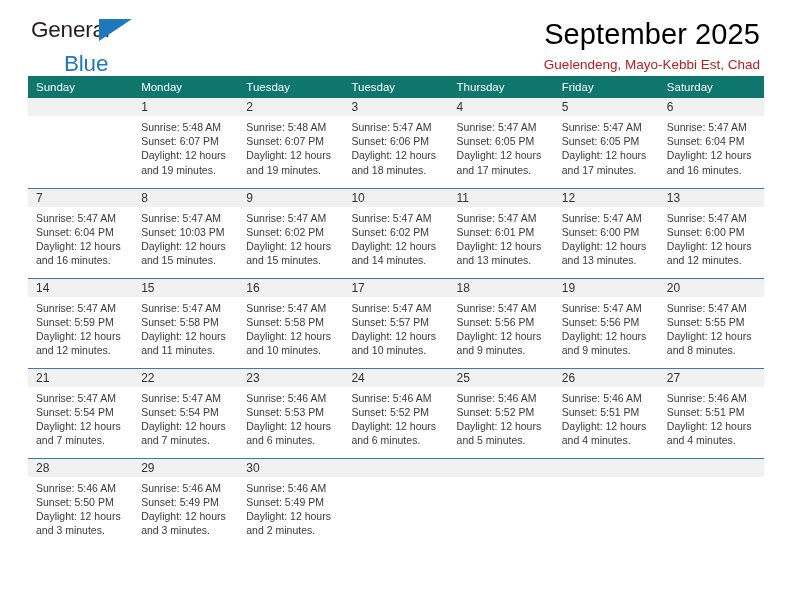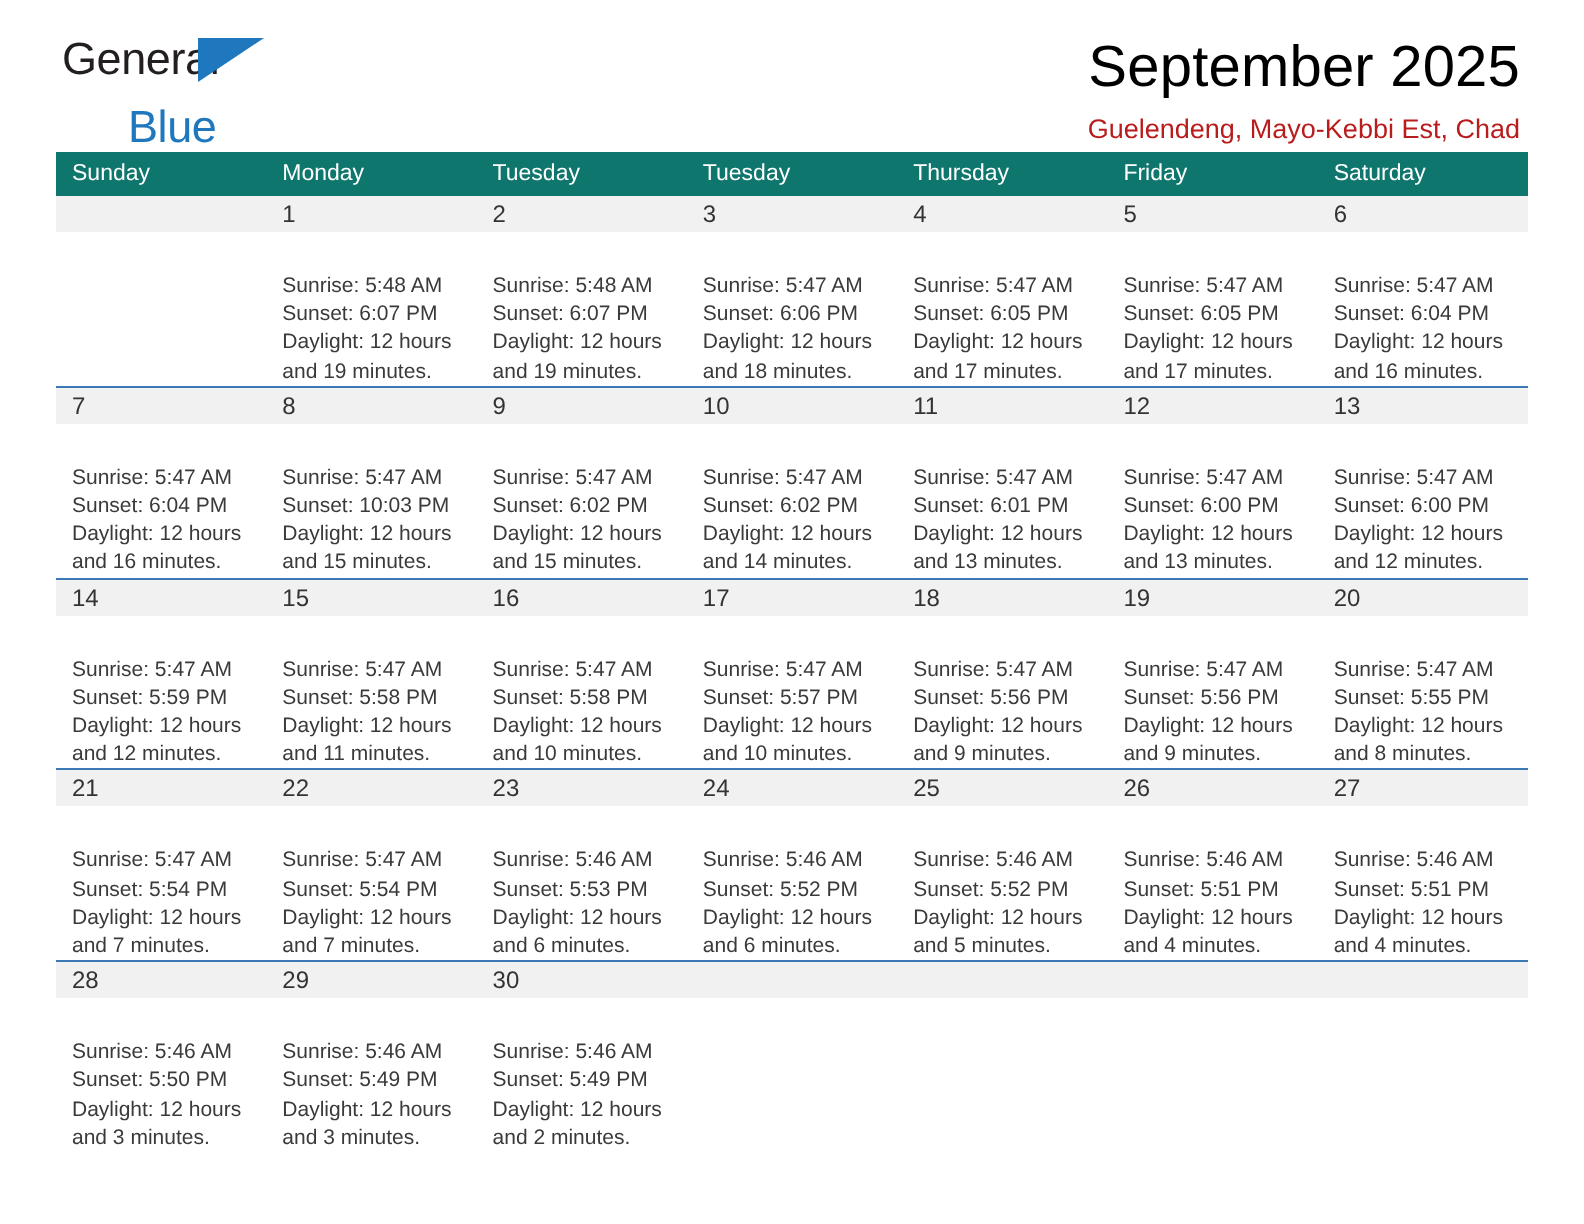--- a/index.html
+++ b/index.html
@@ -107,21 +107,21 @@
   .daynum {
     background: #f1f1f1;
     font-size: 12px;
     color: #333333;
     height: 18px;
     line-height: 18px;
     padding-left: 8px;
   }
   .daynum.empty { color: transparent; }
   .details {
-    padding: 20px 8px 0 8px;
+    padding: 4px 8px 0 8px;
     font-size: 10.5px;
     line-height: 14.2px;
     color: #3a3a3a;
   }
   .details div { white-space: nowrap; }
   .details .dl { white-space: normal; }
 </style>
 </head>
 <body>
 

